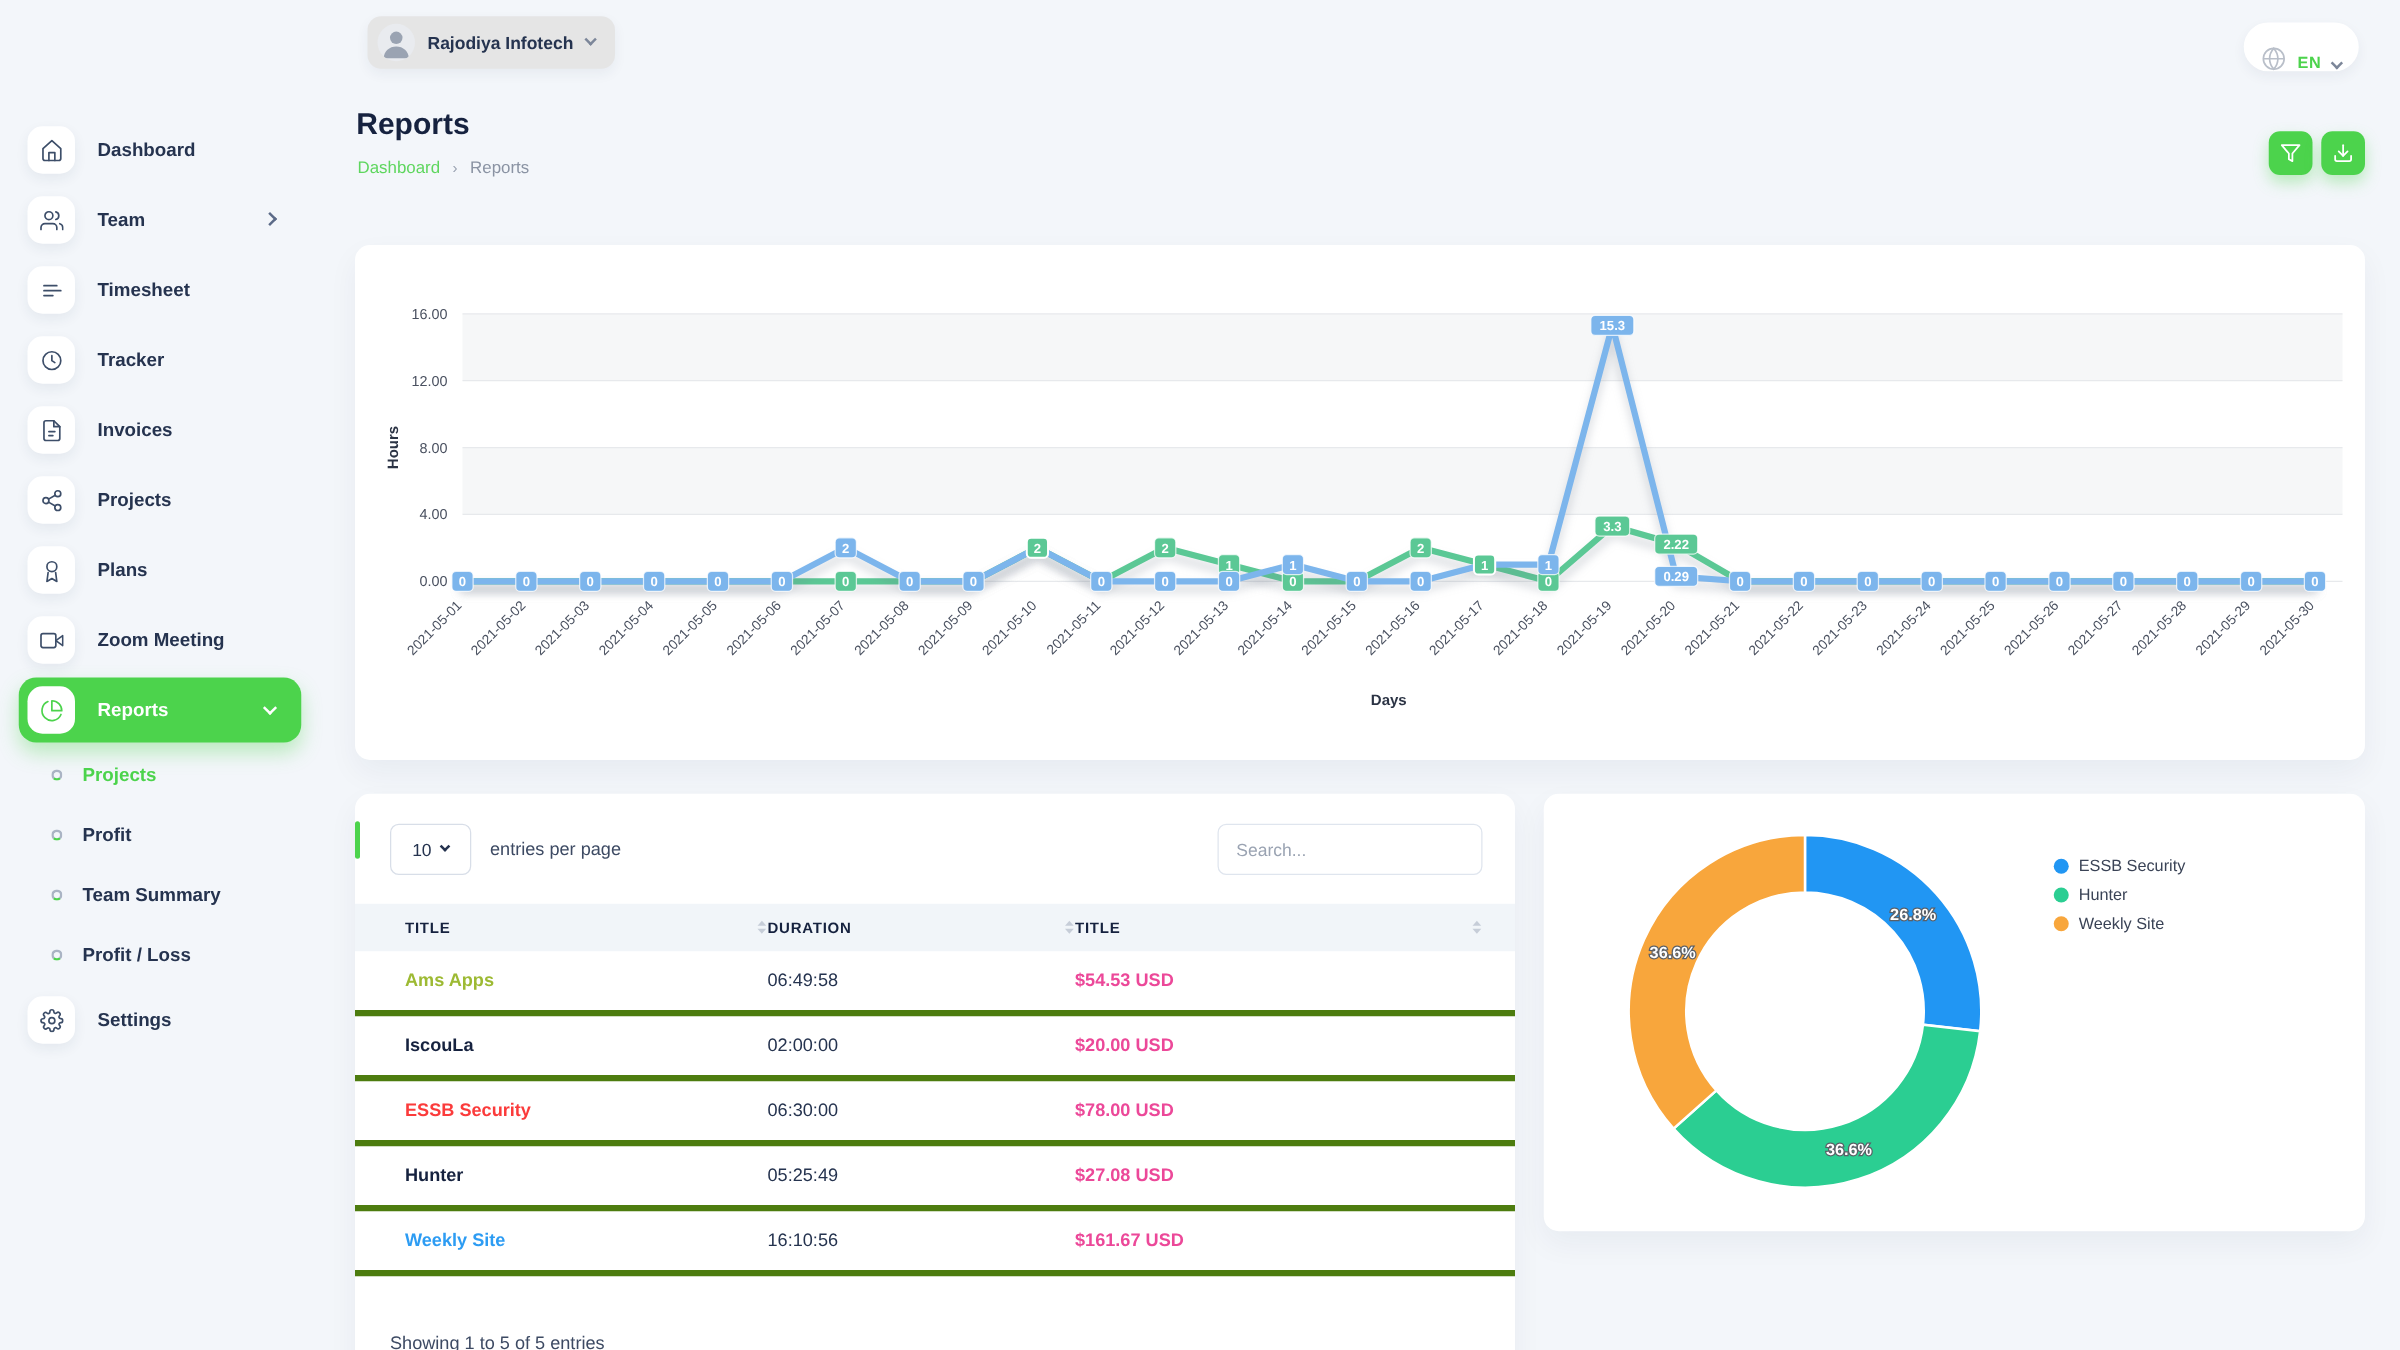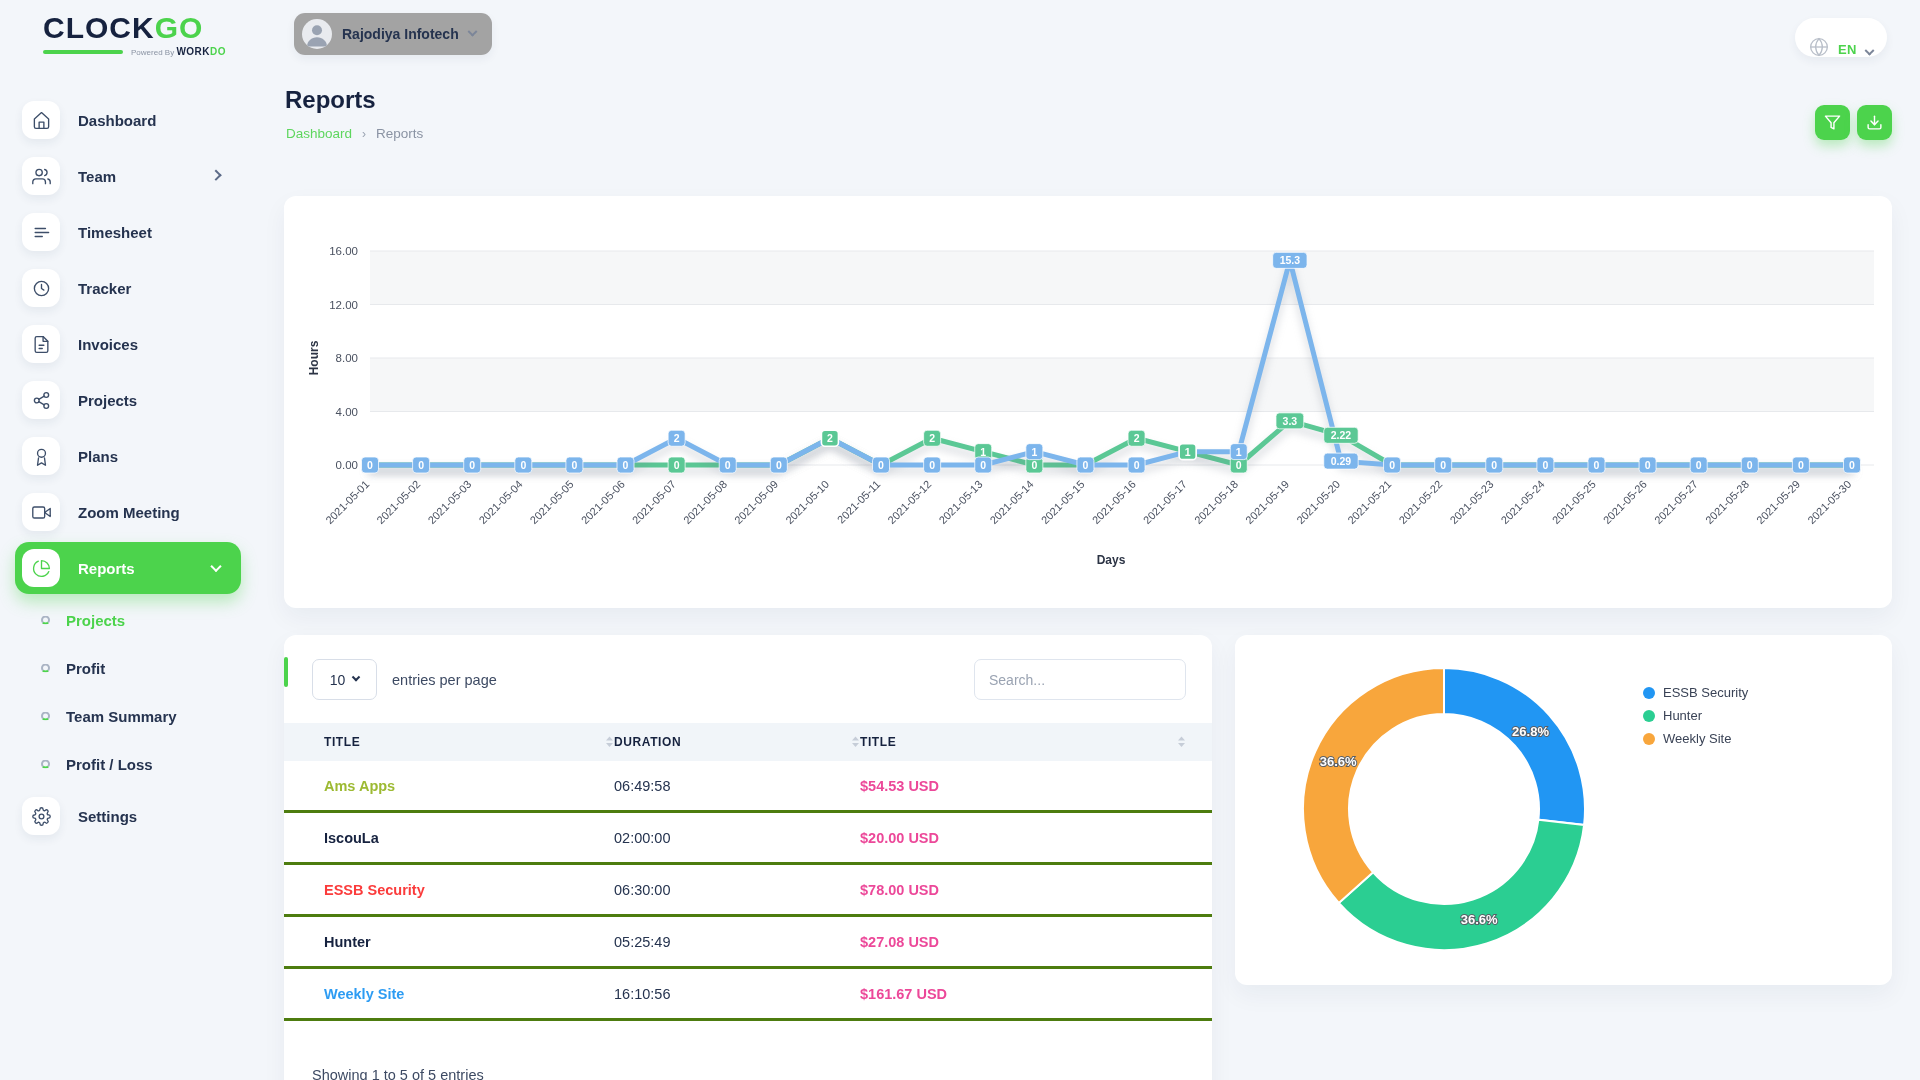--- a/index.html
+++ b/index.html
@@ -37,21 +37,21 @@
 
   .subnav { position:relative; }
   .sub-item { position:relative; height:48px; cursor:pointer; }
   .sub-bullet { position:absolute; left:41px; top:50%; transform:translateY(-50%);
       width:9px; height:9px; border-radius:50%; border:2px solid #aab4c4; border-bottom-color:#4cd34c; }
   .sub-label { position:absolute; left:66px; top:50%; transform:translateY(-50%);
       font-size:15px; font-weight:600; color:#25334f; }
   .sub-item.active .sub-label { color:#4cd34c; }
 
   
-  .company-chip { position:absolute; left:294px; top:13px; height:42px; background:#a3a3a3;
+  .company-chip { position:absolute; left:294px; top:13px; height:42px; background:#e5e5e5;
       border-radius:11px; box-shadow:0 4px 10px rgba(30,50,90,.06); display:flex; align-items:center;
       padding:0 16px 0 8px; gap:10px; cursor:pointer; }
   .avatar { width:30px; height:30px; border-radius:50%; background:#e9ebef; overflow:hidden;
             display:flex; align-items:center; justify-content:center; }
   .company-name { font-size:14px; font-weight:600; color:#25334f; }
   .chev-sm { width:7px; height:7px; border-right:2px solid #7c8699; border-bottom:2px solid #7c8699;
              transform:rotate(45deg) translate(-2px,-2px); }
   .lang-pill { position:absolute; right:33px; top:18px; height:39px; background:#fff; border-radius:20px;
       box-shadow:0 4px 10px rgba(30,50,90,.06); display:flex; align-items:flex-end; gap:9px;
       padding:0 14px; cursor:pointer; }
@@ -89,44 +89,37 @@
 
   .tbl-header { position:absolute; left:0; top:88px; width:100%; height:38px; background:#f1f5f9;
       display:flex; align-items:center; }
   .th { display:flex; align-items:center; justify-content:space-between; font-size:12px; font-weight:bold;
         color:#16223f; letter-spacing:.6px; }
   .th-1 { width:330px; padding-left:40px; }
   .th-2 { width:246px; }
   .th-3 { flex:1; padding-right:26px; }
 
   .tbl-rows { position:absolute; left:0; top:126px; width:100%; }
-  .tr { display:flex; align-items:center; height:52px; border-bottom:3px solid #4d7c0f; font-size:14.5px; }
+  .tr { display:flex; align-items:center; height:52px; border-bottom:5px solid #4d7c0f; font-size:14.5px; }
   .td-1 { width:330px; padding-left:40px; font-weight:bold; }
   .td-2 { width:246px; color:#25334f; }
   .td-3 { flex:1; color:#ec4899; font-weight:600; }
   .tbl-footer { position:absolute; left:28px; top:432px; font-size:14.5px; color:#3d4a63; }
 
   
   .legend { position:absolute; left:408px; top:50px; display:flex; flex-direction:column; gap:8px; }
   .legend-item { display:flex; align-items:center; gap:8px; font-size:13px; color:#3a4356; }
   .legend-dot { width:12px; height:12px; border-radius:50%; }
 
   svg text { font-family:"Liberation Sans", sans-serif; }
 </style>
 </head>
 <body>
 
 <div class="sidebar">
-  <div class="logo">
-    <div class="logo-main"><span class="p1">CLOCK</span><span class="p2">GO</span></div>
-    <div class="logo-sub">
-      <div class="logo-line"></div>
-      <div class="logo-powered"><span>Powered By</span> <b><span>WORK</span><span class="do">DO</span></b></div>
-    </div>
-  </div>
   <div class="nav" id="nav">
       <div class="nav-item">
         <div class="icon-box">
           <svg width="19" height="19" viewBox="0 0 24 24" fill="none" stroke="#3d4e69" stroke-width="1.7" stroke-linecap="round" stroke-linejoin="round">
             <path d="M3 10l9-8 9 8v10a2 2 0 0 1-2 2H5a2 2 0 0 1-2-2z"></path>
             <path d="M9 22v-8h6v8"></path>
           </svg>
         </div>
         <span class="nav-label">Dashboard</span>
       </div>

